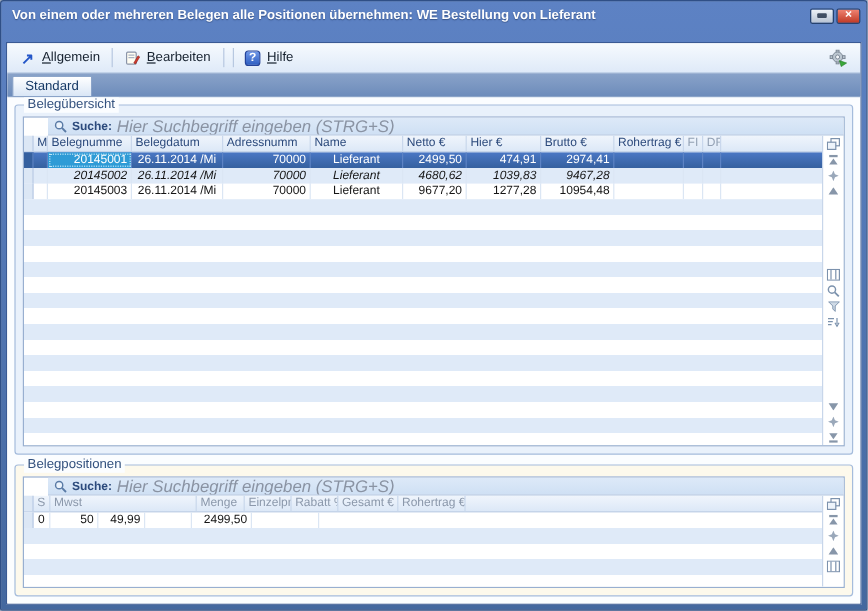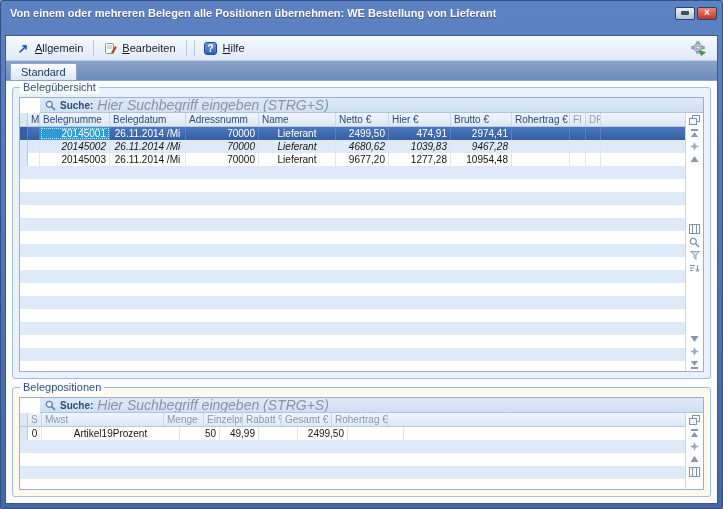--- a/index.html
+++ b/index.html
@@ -337,21 +337,20 @@
                 <span class="hc w2-einz">Einzelpreis €</span>
                 <span class="hc w2-rab">Rabatt %</span>
                 <span class="hc w2-ges">Gesamt €</span>
                 <span class="hc w2-roh">Rohertrag €</span>
                 <span class="hc w-fill"></span>
               </div>
 
               <div class="row">
                 <span class="c w2-ind ind"></span>
                 <span class="c w2-s">0</span>
-                <span class="c w2-art">Artikel19Prozent</span>
                 <span class="c w2-menge num">50</span>
                 <span class="c w2-einz num">49,99</span>
                 <span class="c w2-rab num"></span>
                 <span class="c w2-ges num">2499,50</span>
                 <span class="c w2-roh num"></span>
                 <span class="c w-fill"></span>
               </div>
 
               <div class="filler"></div>
             </div>

